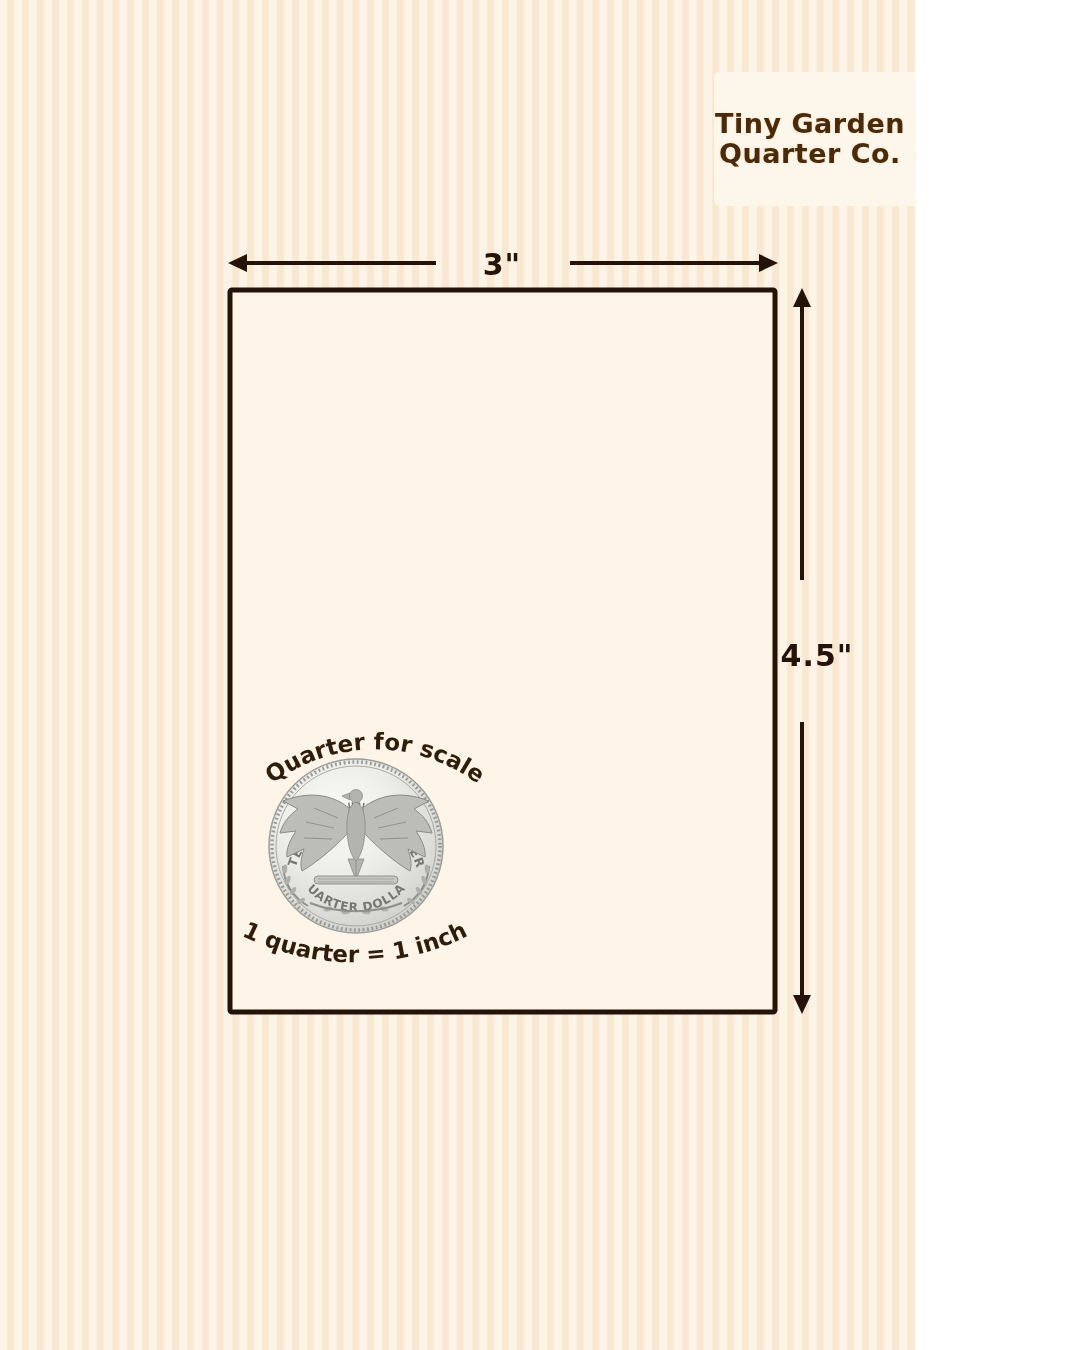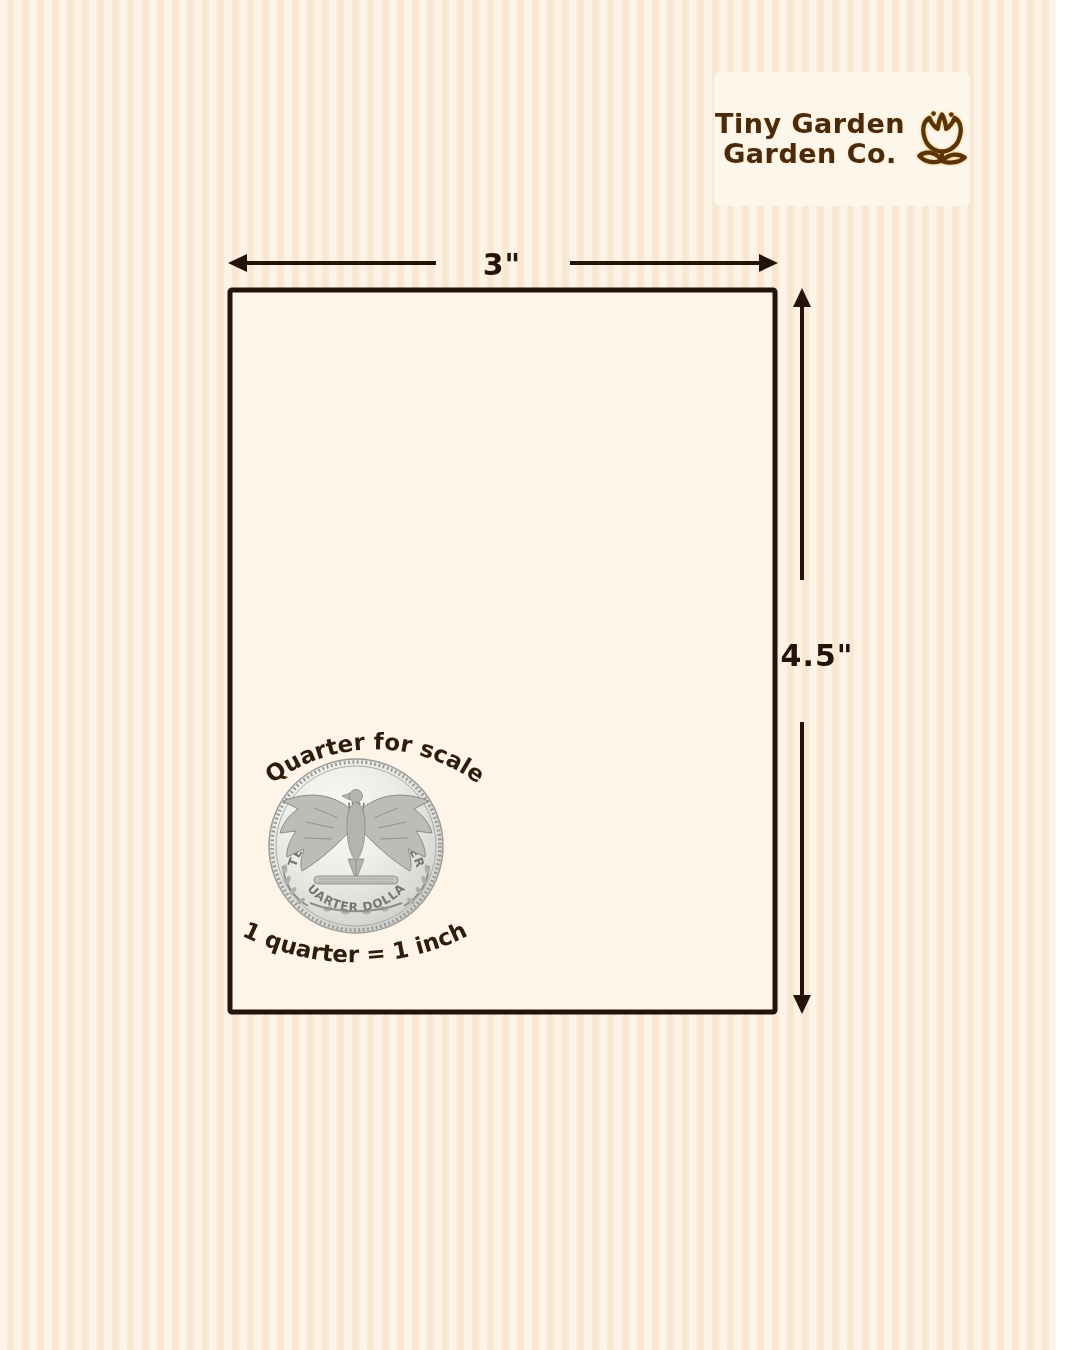--- a/index.html
+++ b/index.html
@@ -1,18 +1,18 @@
 <!DOCTYPE html>
 <html><head>
 <meta charset="utf-8">
 <style>
   html,body{margin:0;padding:0;}
   body{font-family:"DejaVu Sans", sans-serif;}
   .canvas{
-    position:relative;width:1056px;height:1350px;overflow:hidden;
+    position:relative;width:916px;height:1350px;overflow:hidden;
     background:repeating-linear-gradient(90deg,
       #FDF4E8 0px, #FDF4E8 6px,
       #F8E7D1 8px, #F8E7D1 13px,
       #FDF4E8 15px);
   }
   .badge{
     position:absolute;left:714px;top:72px;width:256px;height:134px;
     background:#FDF6EB;border-radius:6px;
     display:flex;align-items:center;justify-content:center;gap:10px;
   }
@@ -28,21 +28,21 @@
   .coin-legend{font-weight:bold;fill:#757571;}
 </style>
 </head>
 <body>
 
 <div class="canvas">
 
   <div class="badge">
     <div class="brand-text">
       <div>Tiny Garden</div>
-      <div>Garden Co.</div>
+      <div>Quarter Co.</div>
     </div>
     <svg class="flower-svg" width="54" height="58" viewBox="0 0 64 66">
       <g fill="none" stroke="#5B3308" stroke-width="5" stroke-linecap="round" stroke-linejoin="round">
         <path d="M13 36 C7 22 10 12 17 8 C20 15 23 19 27 21 C28 13 30 7 32 4
                  C34 7 36 13 37 21 C41 19 44 15 47 8 C54 12 57 22 51 36
                  C47 44 38 48 32 48 C26 48 17 44 13 36 Z"></path>
         <path d="M32 48 L32 59"></path>
         <path d="M30 56 C22 48 12 47 5 53 C11 60 22 62 30 59 Z"></path>
         <path d="M34 57 C42 50 52 50 59 55 C53 61 42 62 34 60 Z"></path>
       </g>

